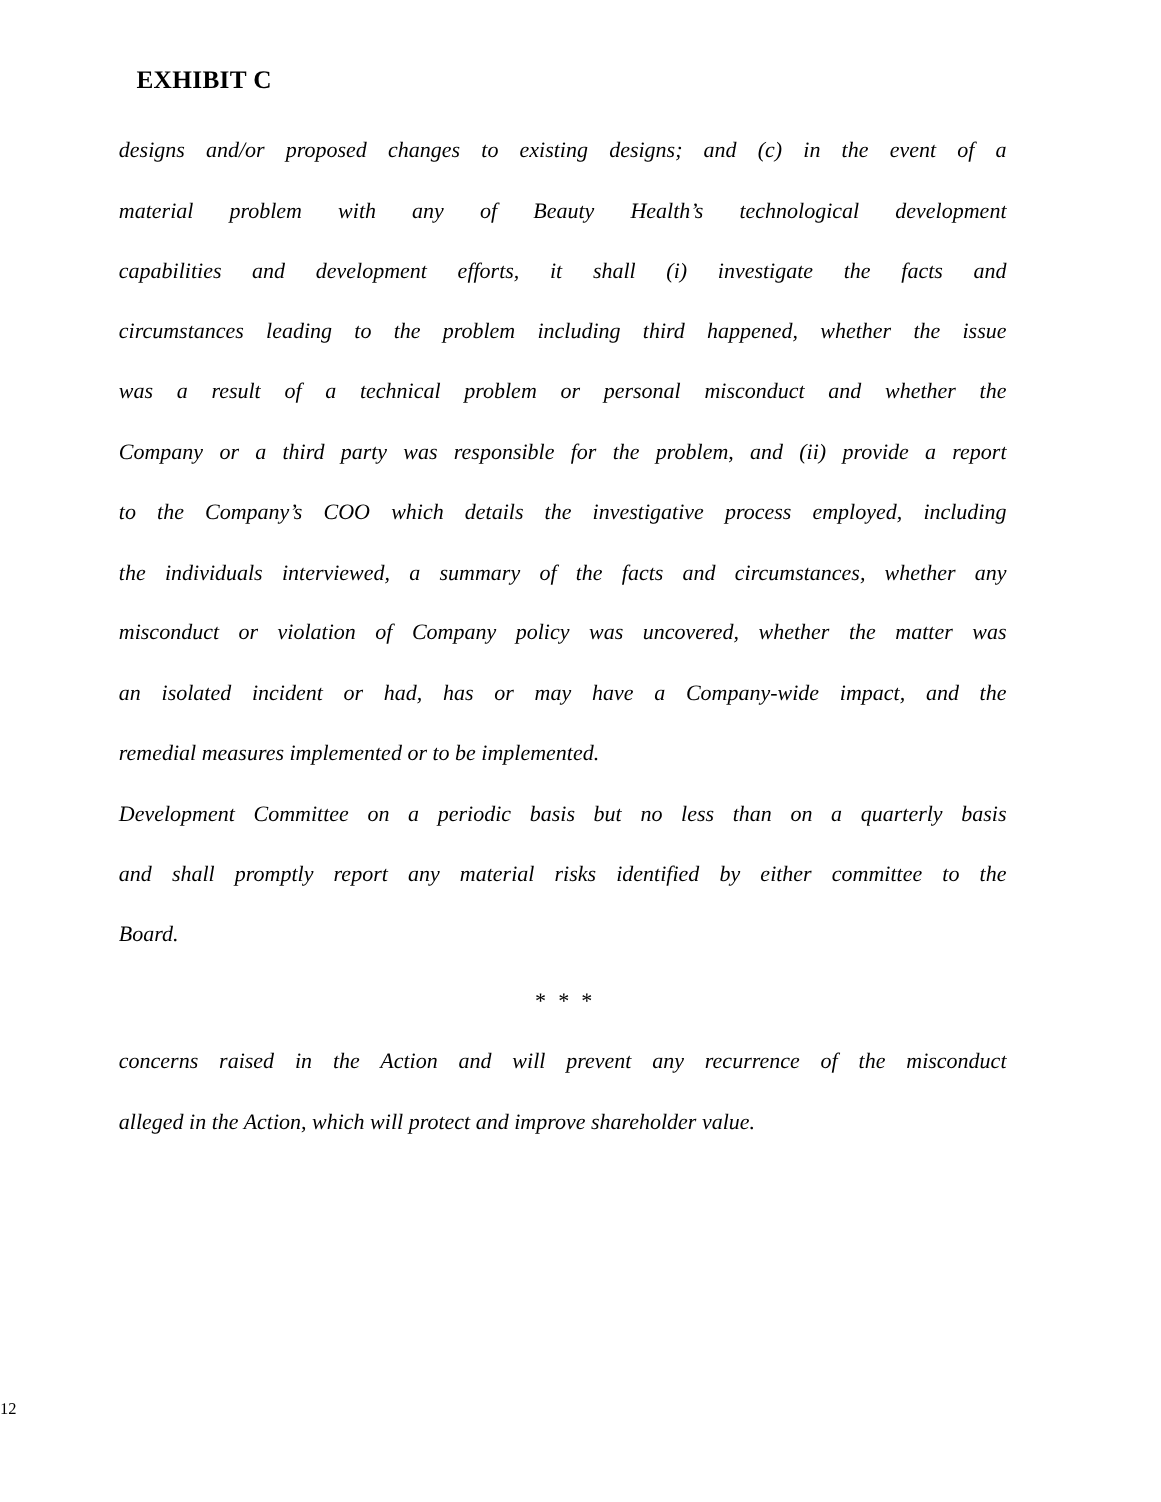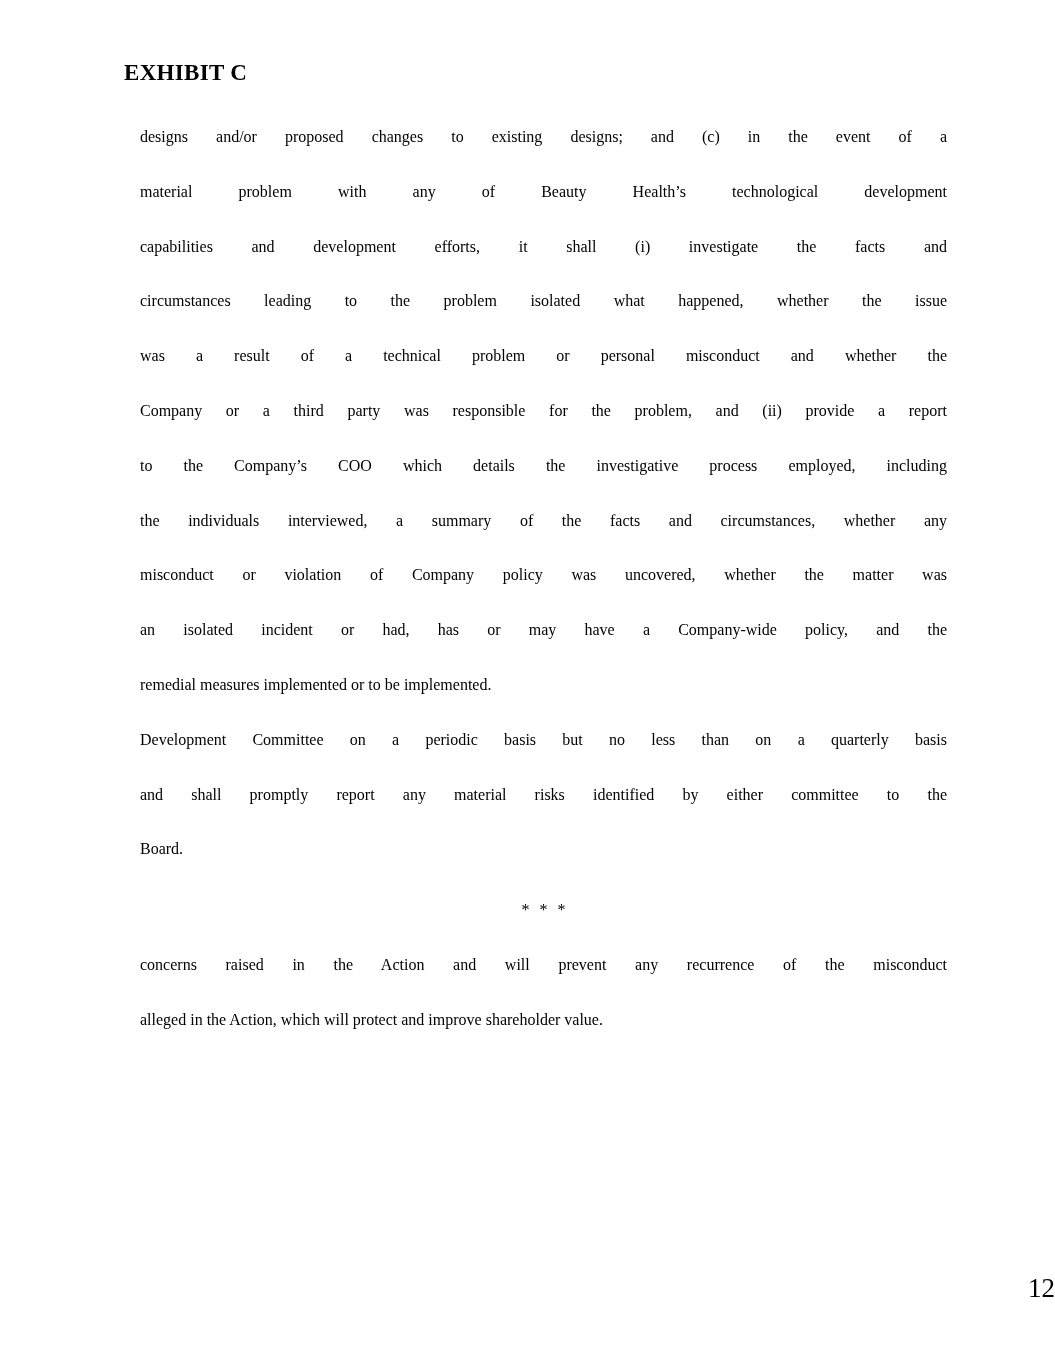--- a/index.html
+++ b/index.html
@@ -19,25 +19,26 @@
   .exhibit {
     position: absolute;
     left: 124px;
     top: 60px;
     font-size: 23px;
     font-weight: bold;
     letter-spacing: 0.3px;
   }
   .content {
     position: absolute;
-    left: 140px;
+    left: 108px;
     top: 110px;
     width: 807px;
-    font-size: 16px;
+    font-size: 20px;
     line-height: 54.8px;
+    font-style: italic;
   }
   .para { margin: 0; }
   .line {
     text-align: justify;
     text-align-last: justify;
     text-justify: inter-word;
   }
   .line.last {
     text-align: center;
     text-align-last: left;
@@ -58,44 +59,44 @@
     text-align: center;
     text-align-last: center;
     margin-top: 6px;
     word-spacing: 6px;
   }
   .page-number {
     position: absolute;
     top: 1273px;
     left: 0;
     width: 100%;
-    text-align: right;
-    font-size: 27px;
+    text-align: left;
+    font-size: 15px;
   }
 </style>
 </head>
 <body>
 
 <div class="page">
 
   <div class="exhibit">EXHIBIT C</div>
 
   <div class="content">
 
     <div class="para">
       <div class="line">designs and/or proposed changes to existing designs; and (c) in the event of a</div>
       <div class="line">material problem with any of Beauty Health’s technological development</div>
       <div class="line">capabilities and development efforts, it shall (i) investigate the facts and</div>
-      <div class="line">circumstances leading to the problem isolated what happened, whether the issue</div>
+      <div class="line">circumstances leading to the problem including third happened, whether the issue</div>
       <div class="line">was a result of a technical problem or personal misconduct and whether the</div>
       <div class="line">Company or a third party was responsible for the problem, and (ii) provide a report</div>
       <div class="line">to the Company’s COO which details the investigative process employed, including</div>
       <div class="line">the individuals interviewed, a summary of the facts and circumstances, whether any</div>
       <div class="line">misconduct or violation of Company policy was uncovered, whether the matter was</div>
-      <div class="line">an isolated incident or had, has or may have a Company-wide policy, and the</div>
+      <div class="line">an isolated incident or had, has or may have a Company-wide impact, and the</div>
       <div class="line last">remedial measures implemented or to be implemented.</div>
     </div>
 
 
     <div class="para">
       <div class="line">Development Committee on a periodic basis but no less than on a quarterly basis</div>
       <div class="line">and shall promptly report any material risks identified by either committee to the</div>
       <div class="line last">Board.</div>
     </div>
 

